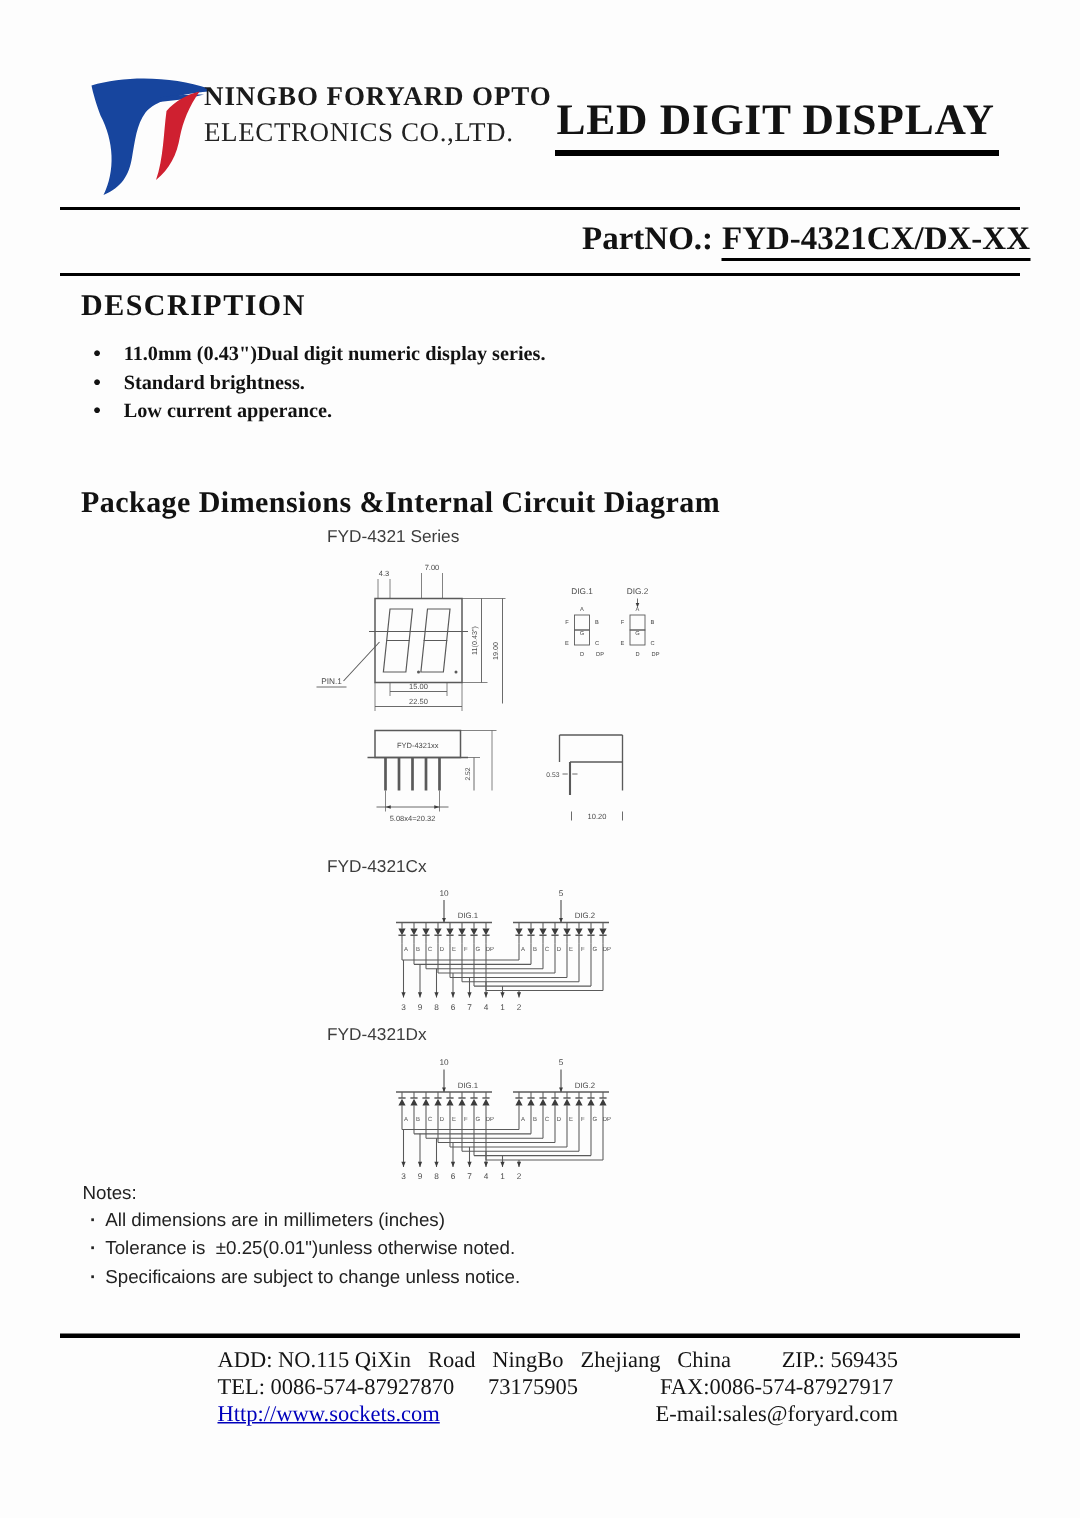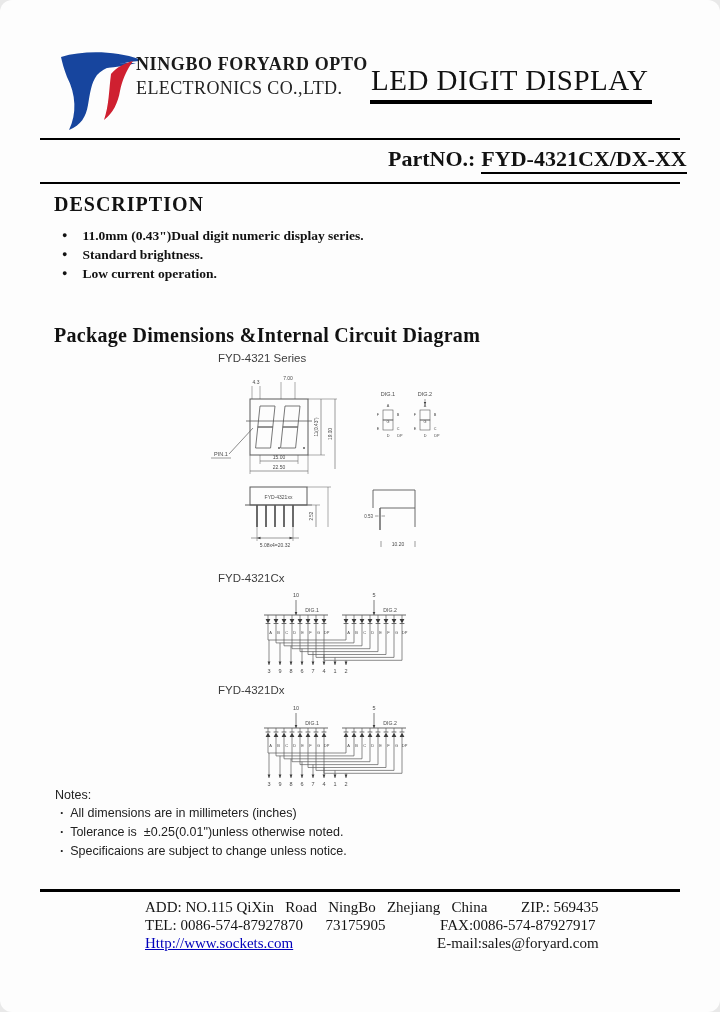--- a/index.html
+++ b/index.html
@@ -1,22 +1,22 @@
 <!DOCTYPE html>
 <html><head>
 <meta charset="utf-8">
 <style>
   html,body{margin:0;padding:0;background:#e9e9e9;}
   .page{position:relative;width:720px;height:1012px;margin:0 auto;background:#fdfdfd;
-        font-family:"Liberation Serif",serif;color:#121212;overflow:hidden;border-radius:12px;}
+        font-family:"Liberation Serif",serif;color:#121212;overflow:hidden;}
   .abs{position:absolute;}
   .rule{position:absolute;background:#000;}
   .company1{position:absolute;left:136px;top:54px;font-size:18px;font-weight:bold;letter-spacing:.6px;color:#1a1a1a;}
   .company2{position:absolute;left:136px;top:78px;font-size:18px;letter-spacing:.4px;color:#222;}
-  .title{position:absolute;left:370px;top:64px;font-size:29px;font-weight:normal;letter-spacing:.5px;
+  .title{position:absolute;left:370px;top:64px;font-size:29px;font-weight:bold;letter-spacing:.5px;
          border-bottom:4px solid #000;padding:0 3px 3px 1px;}
   .part{position:absolute;left:388px;top:146px;font-size:22px;font-weight:bold;white-space:pre;}
   .part .pn{border-bottom:2px solid #000;padding-bottom:1px;margin-left:6px;}
   .desc-h{position:absolute;left:54px;top:193px;font-size:20px;font-weight:bold;letter-spacing:1px;}
   .desc-item{position:absolute;left:62px;font-size:13.5px;font-weight:bold;white-space:pre;}
   .desc-item::before{content:"●";font-size:9px;margin-right:15px;vertical-align:2px;}
   .pkg-h{position:absolute;left:54px;top:324px;font-size:20px;font-weight:bold;letter-spacing:.3px;}
   .dia-label{position:absolute;font-family:"Liberation Sans",sans-serif;font-size:11.5px;color:#3d3d3d;}
   .notes-h{position:absolute;left:55px;top:788px;font-family:"Liberation Sans",sans-serif;font-size:12.5px;color:#222;}
   .note-item{position:absolute;left:60px;font-family:"Liberation Sans",sans-serif;font-size:12.5px;color:#222;white-space:pre;}
@@ -39,21 +39,21 @@
   <div class="company2">ELECTRONICS CO.,LTD.</div>
   <div class="title">LED DIGIT DISPLAY</div>
 
   <div class="rule" style="left:40px;top:138px;width:640px;height:2px"></div>
   <div class="part"><span>PartNO.:</span><span class="pn">FYD-4321CX/DX-XX</span></div>
   <div class="rule" style="left:40px;top:182px;width:640px;height:2px"></div>
 
   <div class="desc-h">DESCRIPTION</div>
   <div class="desc-item" style="top:228px">11.0mm (0.43")Dual digit numeric display series.</div>
   <div class="desc-item" style="top:247px">Standard brightness.</div>
-  <div class="desc-item" style="top:266px">Low current operation.</div>
+  <div class="desc-item" style="top:266px">Low current apperance.</div>
 
   <div class="pkg-h">Package Dimensions &amp;Internal Circuit Diagram</div>
 
   <div class="dia-label" style="left:218px;top:352px">FYD-4321 Series</div>
   <svg id="series-svg" class="abs" style="left:185px;top:370px" width="330" height="200" viewBox="0 0 330 200">
       <rect x="65" y="29" width="58" height="56" fill="none" stroke="#5a5a5a" stroke-width="1"></rect>
       <line x1="61" y1="51" x2="127" y2="51" stroke="#5a5a5a" stroke-width="0.8"></line>
       <g transform="translate(75 36) skewX(-6)">
         <rect x="0" y="0" width="15" height="21" fill="none" stroke="#5a5a5a" stroke-width="0.8"></rect>
         <rect x="0" y="21" width="15" height="21" fill="none" stroke="#5a5a5a" stroke-width="0.8"></rect>

